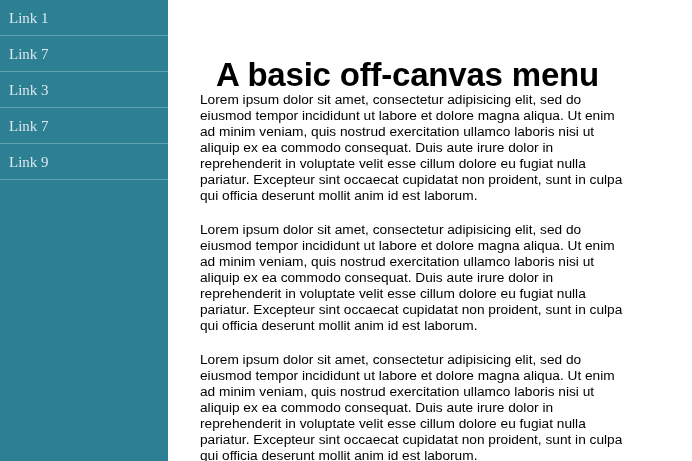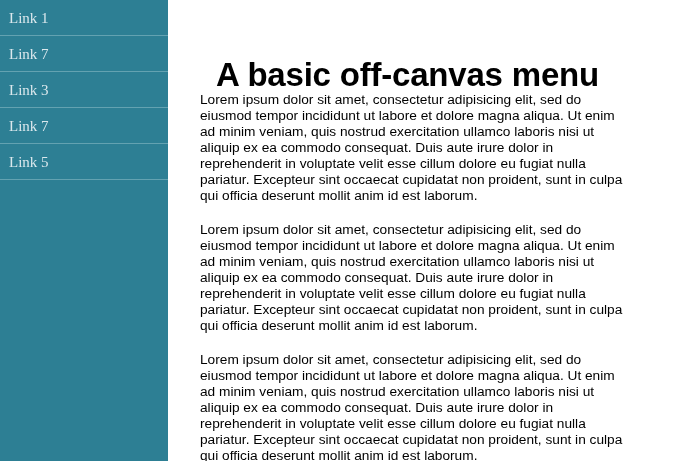--- a/index.html
+++ b/index.html
@@ -105,21 +105,21 @@
       <li class="nav-item">
         <a class="nav-link" href="#">Link 7</a>
       </li>
       <li class="nav-item">
         <a class="nav-link" href="#">Link 3</a>
       </li>
       <li class="nav-item">
         <a class="nav-link" href="#">Link 7</a>
       </li>
       <li class="nav-item">
-        <a class="nav-link" href="#">Link 5</a>
+        <a class="nav-link" href="#">Link 9</a>
       </li>
     </ul>
   </nav>
 
   <main class="content">
     <h1 class="page-title">A basic off-canvas menu</h1>
 
     <div class="body-copy">
       <p>Lorem ipsum dolor sit amet, consectetur adipisicing elit, sed do eiusmod tempor incididunt ut labore et dolore magna aliqua. Ut enim ad minim veniam, quis nostrud exercitation ullamco laboris nisi ut aliquip ex ea commodo consequat. Duis aute irure dolor in reprehenderit in voluptate velit esse cillum dolore eu fugiat nulla pariatur. Excepteur sint occaecat cupidatat non proident, sunt in culpa qui officia deserunt mollit anim id est laborum.</p>
       <p>Lorem ipsum dolor sit amet, consectetur adipisicing elit, sed do eiusmod tempor incididunt ut labore et dolore magna aliqua. Ut enim ad minim veniam, quis nostrud exercitation ullamco laboris nisi ut aliquip ex ea commodo consequat. Duis aute irure dolor in reprehenderit in voluptate velit esse cillum dolore eu fugiat nulla pariatur. Excepteur sint occaecat cupidatat non proident, sunt in culpa qui officia deserunt mollit anim id est laborum.</p>

